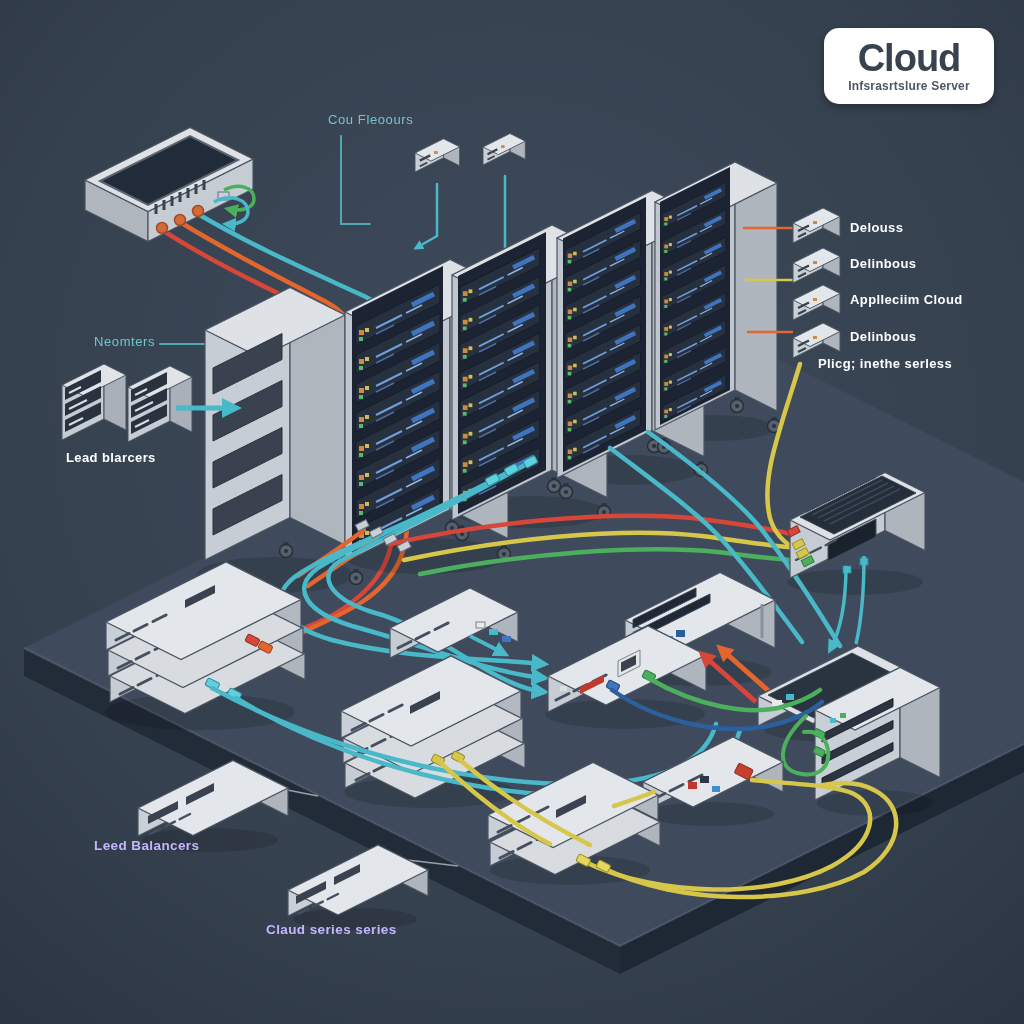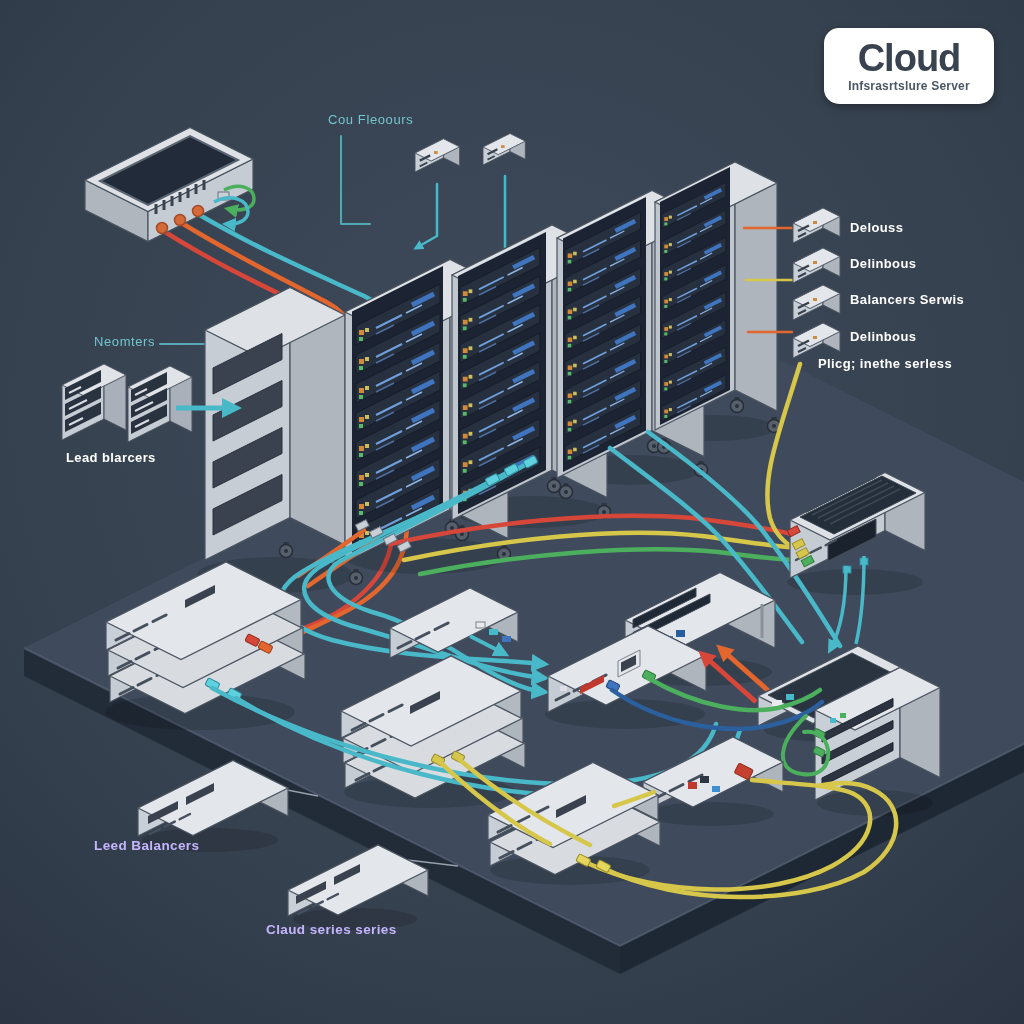--- a/index.html
+++ b/index.html
@@ -457,21 +457,21 @@
   <div class="t">Cloud</div>
   <div class="s">Infsrasrtslure Server</div>
 </div>
 
 <div class="lbl lbl-teal" style="left:294px;top:112px;margin-left:34px;">Cou Fleoours</div>
 <div class="lbl lbl-teal" style="left:94px;top:334px;">Neomters</div>
 <div class="lbl lbl-dark" style="left:66px;top:450px;">Lead blarcers</div>
 
 <div class="lbl lbl-dark" style="left:850px;top:220px;">Delouss</div>
 <div class="lbl lbl-dark" style="left:850px;top:256px;">Delinbous</div>
-<div class="lbl lbl-dark" style="left:850px;top:292px;">Balancers Serwis</div>
+<div class="lbl lbl-dark" style="left:850px;top:292px;">Applleciim Cloud</div>
 <div class="lbl lbl-dark" style="left:850px;top:329px;">Delinbous</div>
 <div class="lbl lbl-dark" style="left:818px;top:356px;font-size:13px;">Plicg; inethe serless</div>
 
 
 <div class="lbl lbl-dark-lg" style="left:94px;top:838px;">Leed Balancers</div>
 <div class="lbl lbl-dark-lg" style="left:266px;top:922px;">Claud series series</div>
 
 </div>
 
 </body></html>

